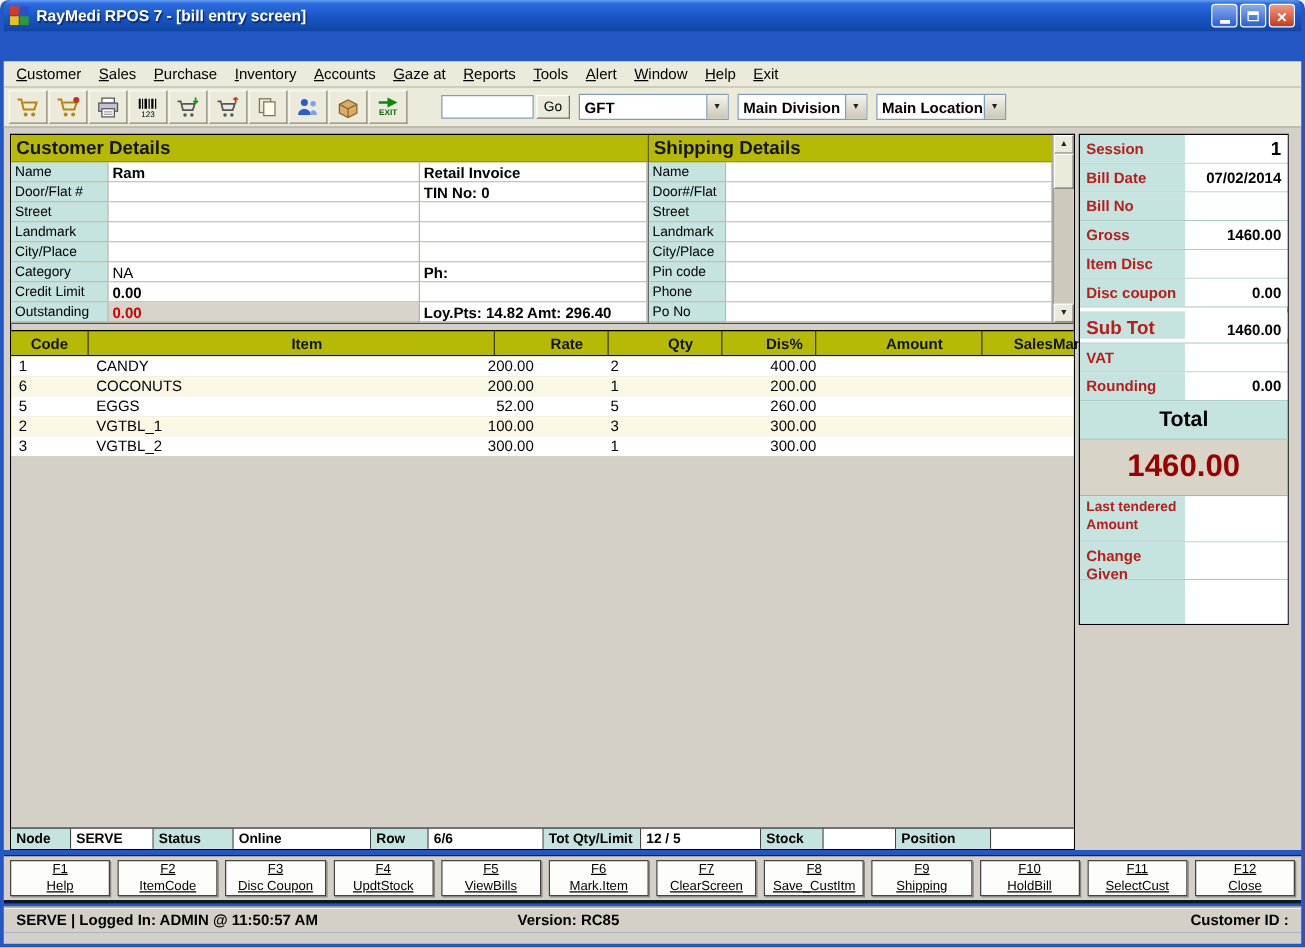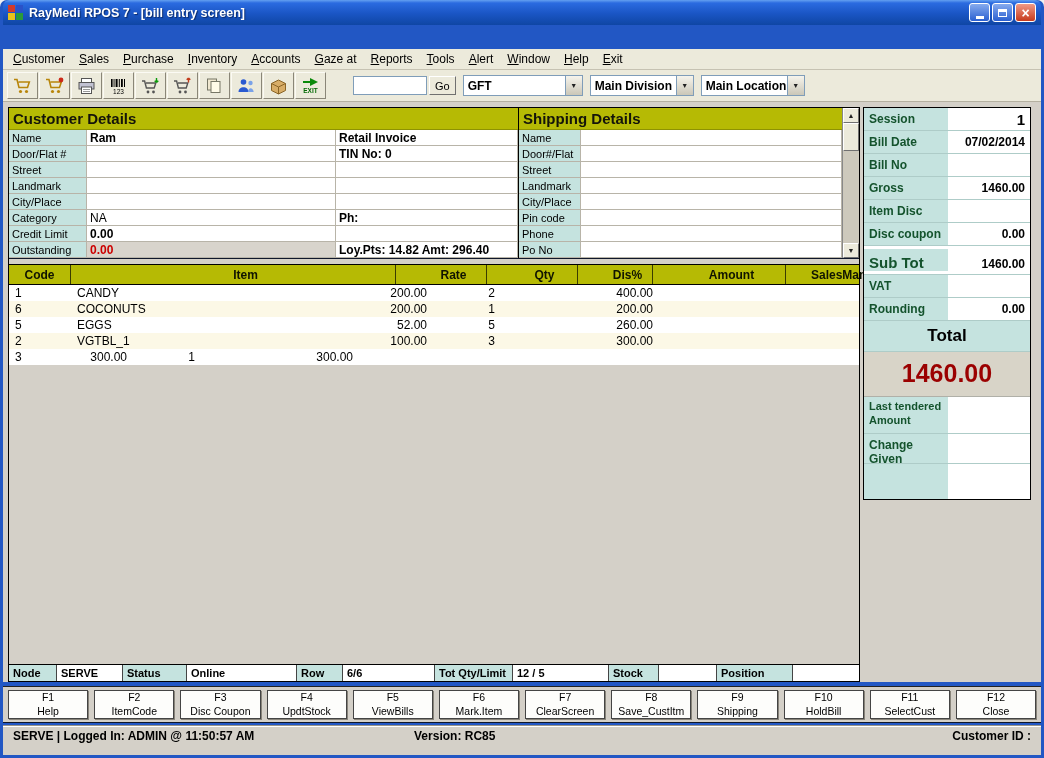--- a/index.html
+++ b/index.html
@@ -112,40 +112,40 @@
                     white-space: nowrap; overflow: hidden; }
   .nl { background: #c5e3df; }
   .nv { background: #fff; }
 
   
   .right-col { flex: 1 1 auto; display: flex; flex-direction: column; }
   .summary { width: 168px; height: 393px; border: 1px solid #000; background: #fff;
              display: flex; flex-direction: column; font-size: 12px; }
   .srow { display: flex; flex: 0 0 23px; height: 23px; border-bottom: 1px solid #aeccc8; }
   .slabel { width: 84px; flex: 0 0 84px; background: #c5e3df; font-weight: bold;
-            padding: 4px 0 0 5px; color: #14532d; }
+            padding: 4px 0 0 5px; color: #b91c1c; }
   .sval { flex: 1 1 auto; background: #fff; font-weight: bold; text-align: right;
           padding: 4px 5px 0 0; color: #000; }
   .srow.subtot { flex: 0 0 29px; height: 29px; align-items: center; }
   .srow.subtot .slabel { font-size: 15px; padding-top: 5px; }
   .srow.subtot .sval { padding-top: 7px; }
   .sval.session { font-size: 15px; padding-top: 3px; }
   .total-label-row { flex: 0 0 31px; background: #c5e3df; font-size: 17px; font-weight: bold;
                      text-align: center; padding-top: 5px; border-bottom: 1px solid #aeccc8; color:#000; }
   .total-value-row { flex: 0 0 45px; background: #d8d4c8; color: #9b0000; font-size: 25px;
                      font-weight: bold; text-align: center; padding-top: 7px;
                      border-bottom: 1px solid #b0b0a8; }
   .srow.tendered { flex: 0 0 37px; height: 37px; }
   .srow.tendered .slabel { font-size: 11px; line-height: 1.25; padding-top: 3px; }
   .srow.change { flex: 0 0 30px; height: 30px; }
   .srow.spacer { flex: 1 1 auto; border-bottom: none; }
 
   
   .fkeys { display: flex; padding: 3px 2px; margin-top: 4px; border-top: 1px solid #222;
-           border-bottom: 1px solid #0f172a; background: #d4d0c8; flex: 0 0 auto; }
+           border-bottom: 3px solid #0f172a; background: #d4d0c8; flex: 0 0 auto; text-decoration: underline; }
   .fkey { flex: 1 1 0; margin: 0 3px; height: 29px; background: #fdfdfb; border: 1px solid #444;
           box-shadow: 1px 1px 0 #88847a; display: flex; flex-direction: column; align-items: center;
           justify-content: center; font-size: 10.5px; line-height: 1.25; color: #000; }
 
   
   .statusbar { height: 21px; margin-top: 2px; background: #d4d0c8; border-top: 1px solid #98948a;
                box-shadow: inset 0 1px 0 #fff; display: flex; align-items: center; font-size: 12px;
                font-weight: bold; padding: 0 10px; flex: 0 0 auto; color: #000; }
   .sb-left { flex: 1.3; white-space: nowrap; }
   .sb-center { flex: 1; white-space: nowrap; }
@@ -415,20 +415,21 @@
           <span class="ir-code">2</span>
           <span class="ir-item">VGTBL_1</span>
           <span class="ir-rate">100.00</span>
           <span class="ir-qty">3</span>
           <span class="ir-dis"></span>
           <span class="ir-amt">300.00</span>
           <span class="ir-sm"></span>
         </div>
         <div class="item-row">
           <span class="ir-code">3</span>
+          <span class="ir-item">VGTBL_2</span>
           <span class="ir-rate">300.00</span>
           <span class="ir-qty">1</span>
           <span class="ir-dis"></span>
           <span class="ir-amt">300.00</span>
           <span class="ir-sm"></span>
         </div>
       </div>
 
       <div class="grid-filler"></div>
 

